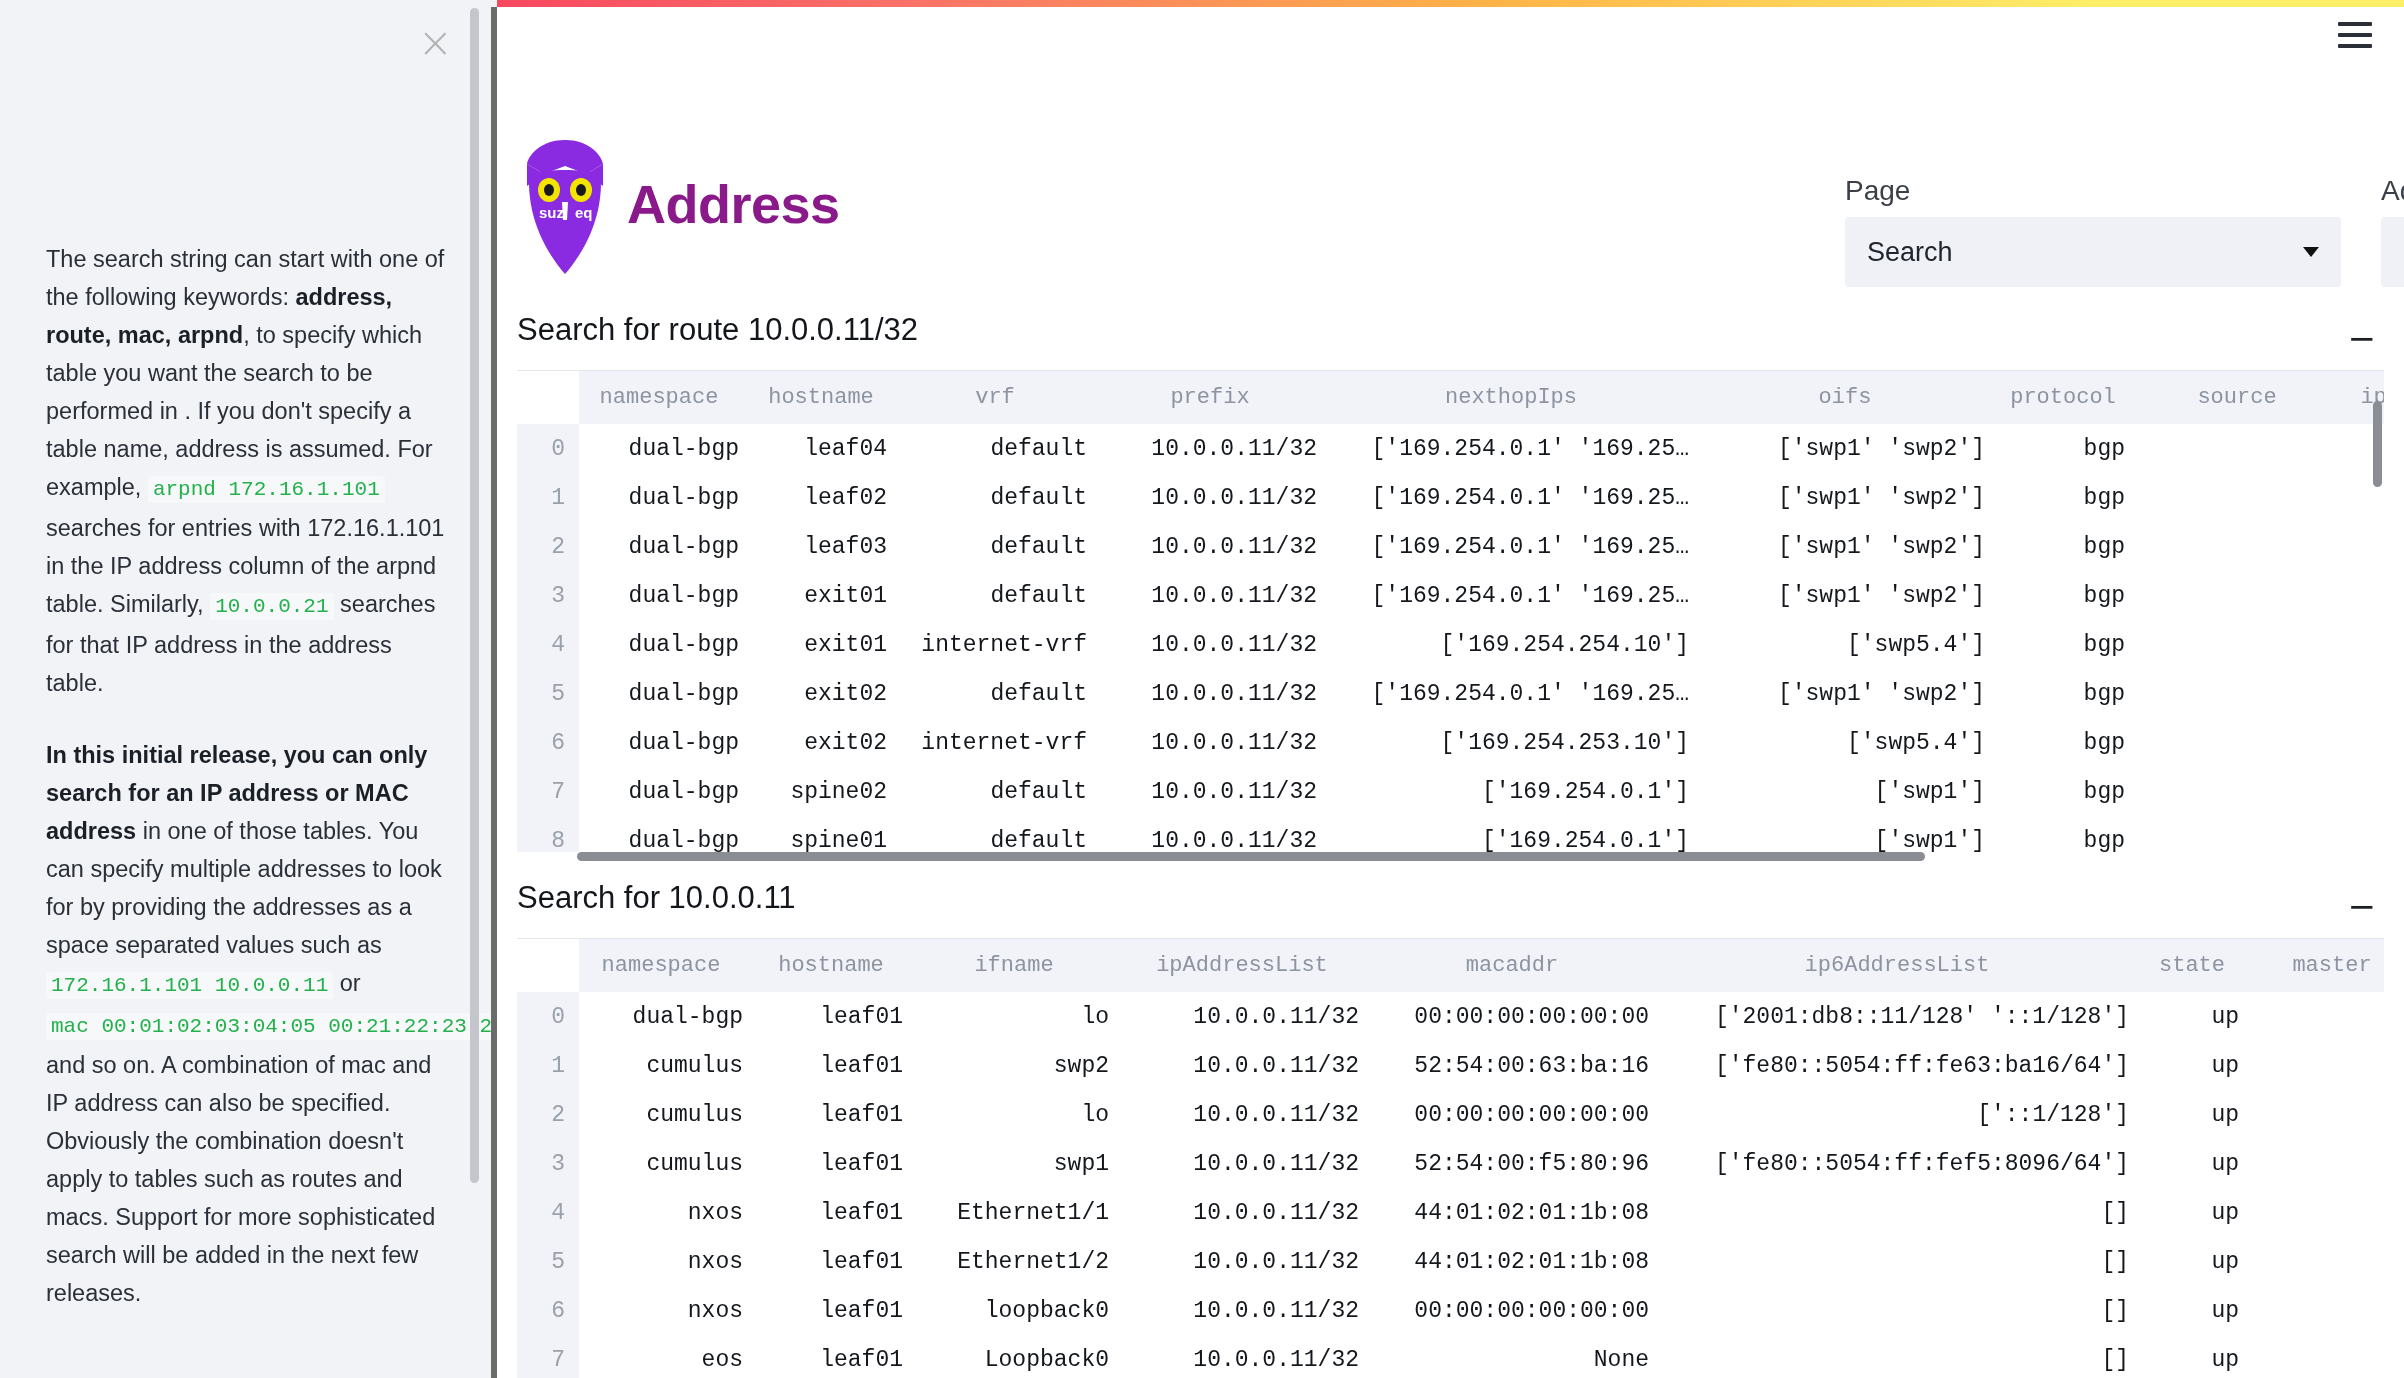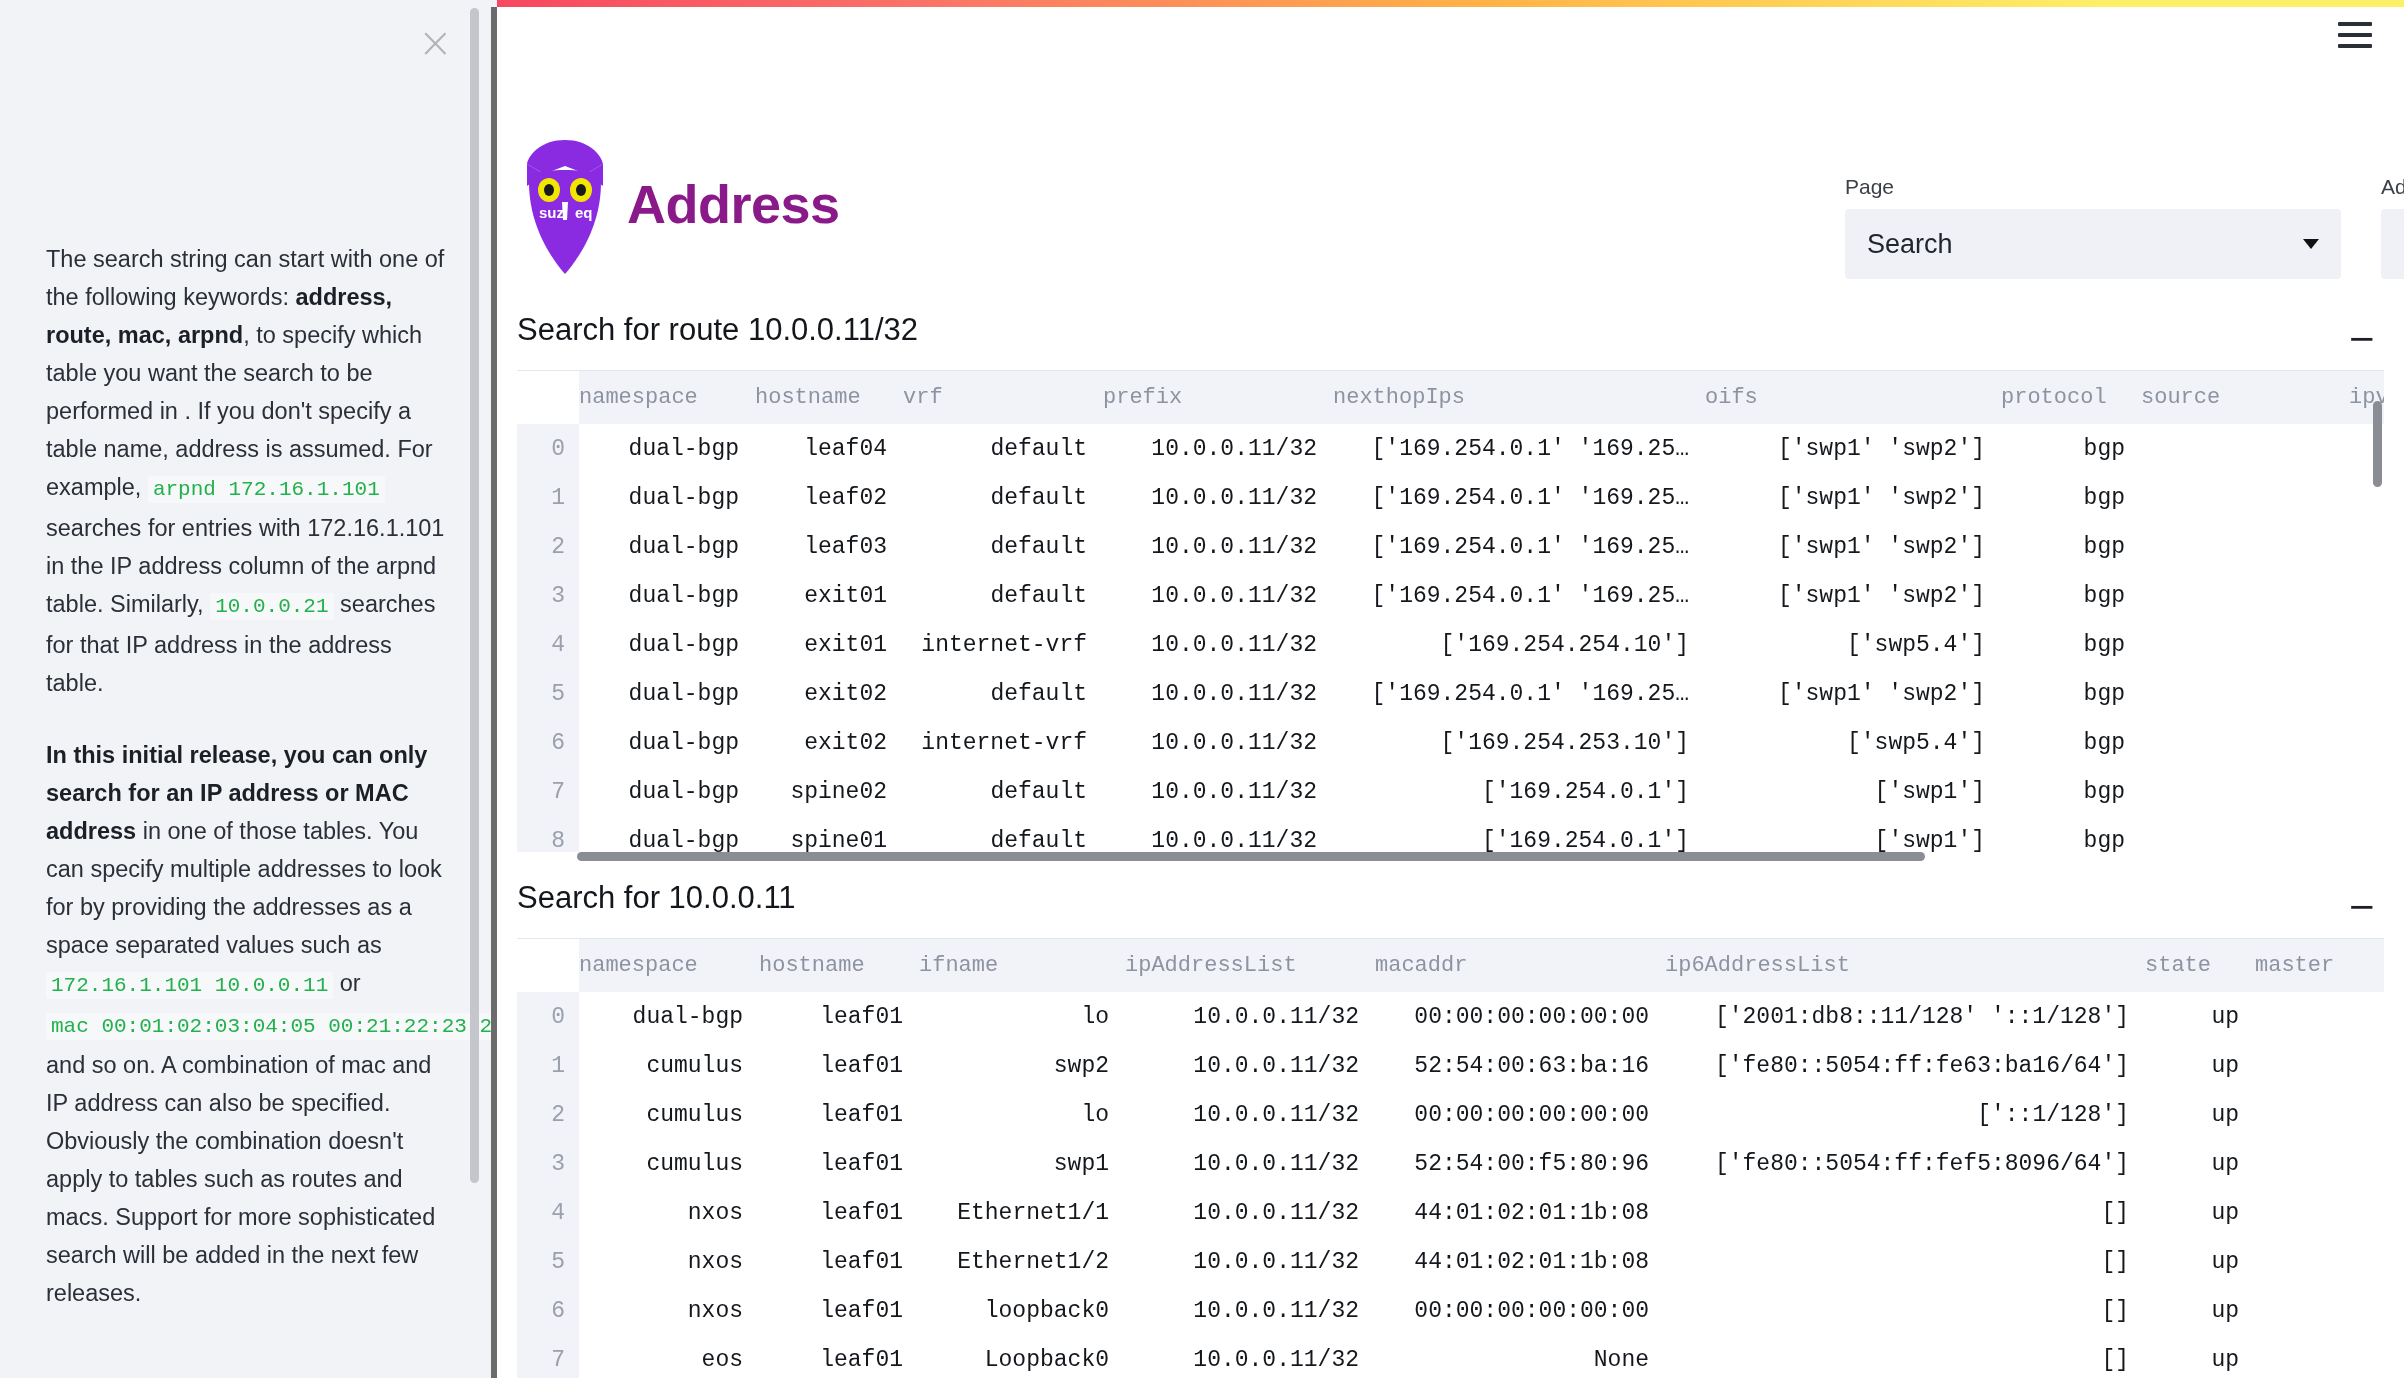--- a/index.html
+++ b/index.html
@@ -82,21 +82,21 @@
     display: flex; align-items: center; gap: 14px; text-align: center;
   }
   .owl { width: 96px; height: 148px; display: block; }
   .brand-name {
     font-size: 54px; font-weight: 700; color: #8a1a8a;
     letter-spacing: -0.5px; font-family: "Liberation Sans", sans-serif;
   }
 
   .field-group { position: absolute; }
   .field-label {
-    font-size: 21px; color: #3a3f48; margin-bottom: 10px;
+    font-size: 28px; color: #3a3f48; margin-bottom: 10px;
     font-family: "Liberation Sans", sans-serif;
   }
   .control-box {
     background: #eff1f6; border: none; border-radius: 4px;
     height: 70px; display: flex; align-items: center;
     padding: 0 22px; font-size: 27px; color: #21262e;
     font-family: "Liberation Sans", sans-serif;
   }
   .select-box { justify-content: space-between; cursor: pointer; }
   .caret {
@@ -126,21 +126,21 @@
     border-top: 1px solid #e2e6ee;
     overflow: hidden;
   }
   table.dt {
     border-collapse: collapse; width: 100%;
     font-family: "Liberation Mono", "DejaVu Sans Mono", monospace;
     font-size: 23px; table-layout: fixed;
   }
   table.dt thead th {
     background: #f1f3f8; color: #8d93a0; font-weight: 400;
-    padding: 14px 16px 14px 0; text-align: left; white-space: nowrap;
+    padding: 14px 16px 14px 0; text-align: center; white-space: nowrap;
     font-size: 22px;
   }
   table.dt thead th.idx { width: 62px; background: #ffffff; }
   table.dt tbody td {
     padding: 11px 16px 11px 0; text-align: right; white-space: nowrap;
     color: #14181d; overflow: hidden; text-overflow: ellipsis;
     border: none;
   }
   table.dt tbody td.idx {
     color: #9aa0ac; background: #f1f3f8; text-align: right;

